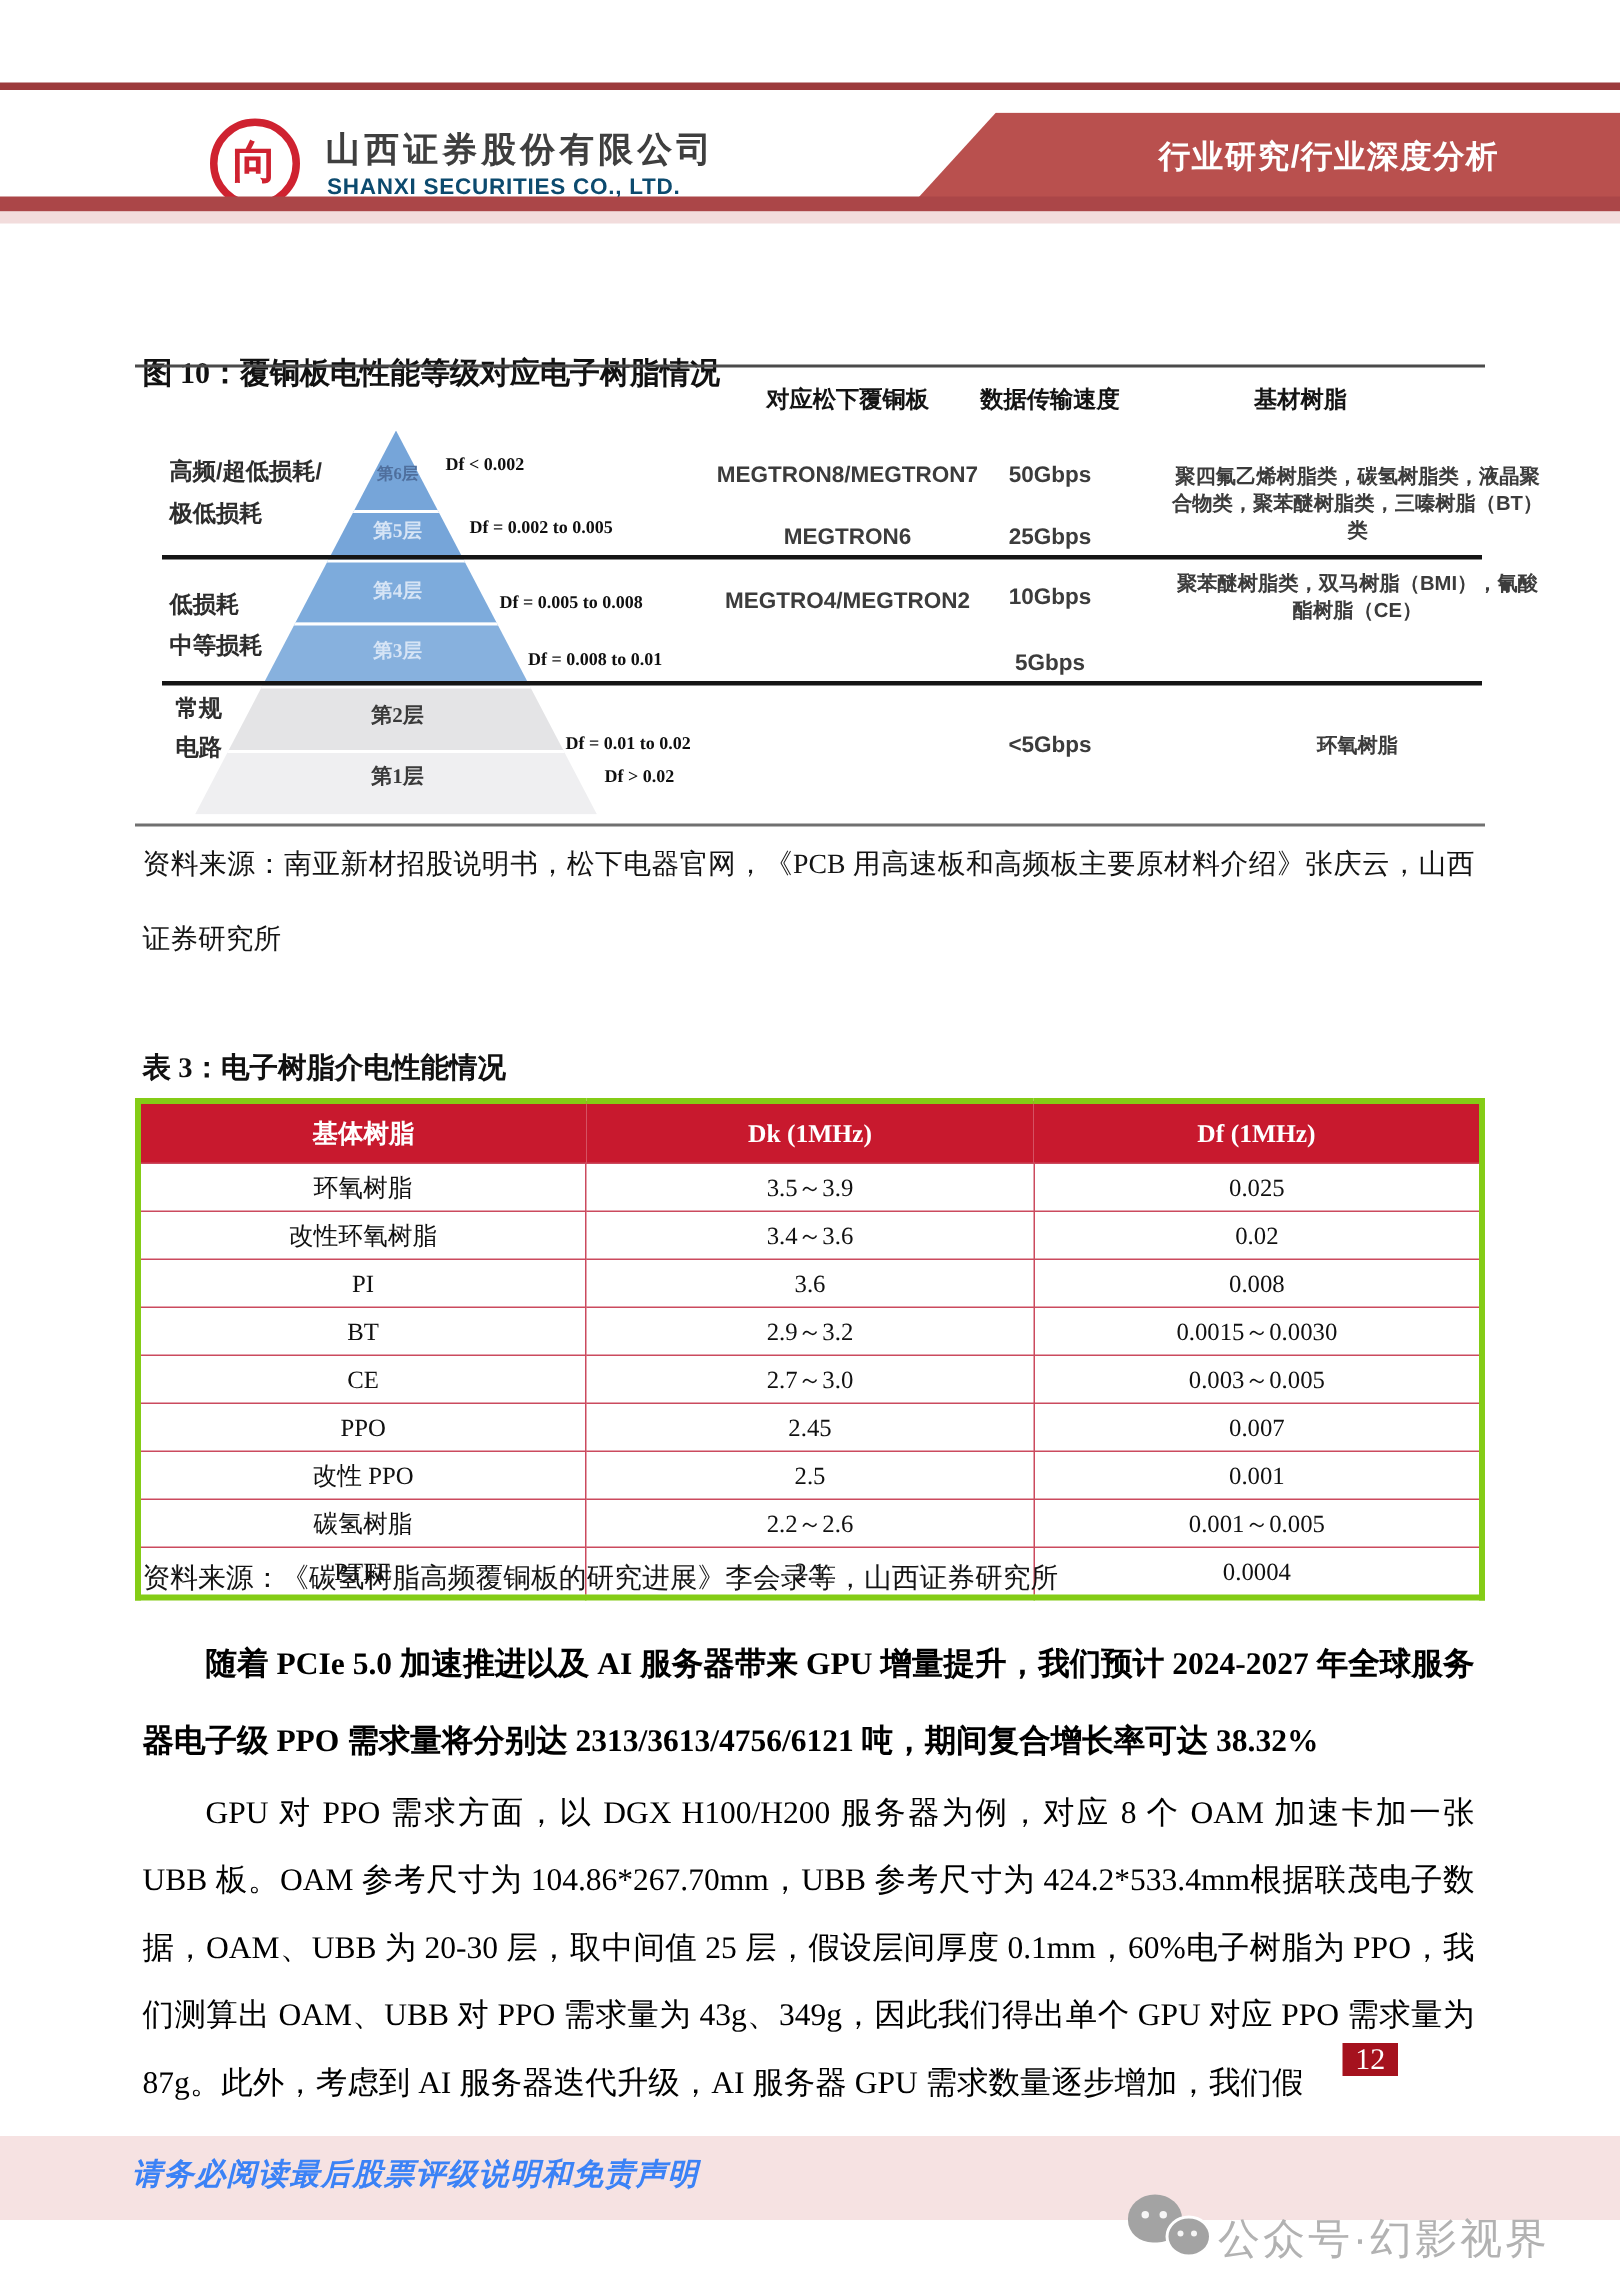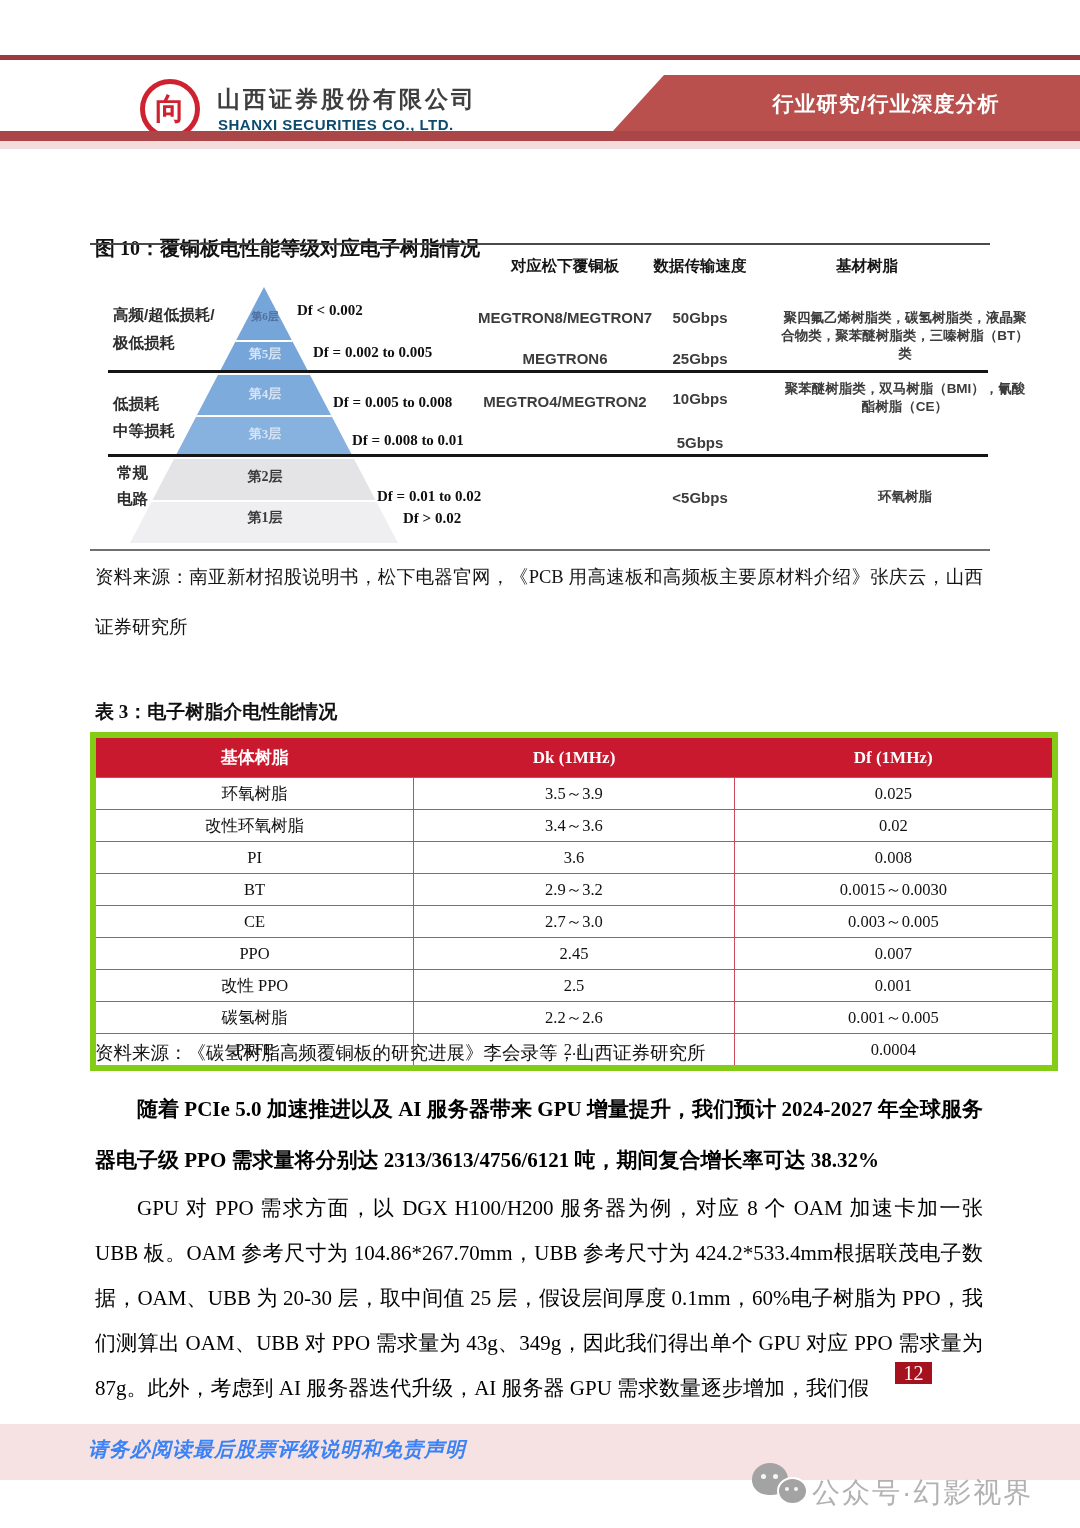--- a/index.html
+++ b/index.html
@@ -38,33 +38,33 @@
   .b1{top:213px;height:43px;background:#efeff1;border-top:2px solid #fff;}
 
   .tier-label{position:absolute;transform:translate(-50%,-50%);white-space:nowrap;z-index:6;}
   .tl-blue{color:#d6e4f5;font-size:13px;font-weight:bold;}
   .tl-top{color:#4f6f9d;font-size:11px;font-weight:bold;}
   .tl-gray{color:#3a3a3a;font-size:14px;font-weight:bold;}
 
   .hline{position:absolute;left:108px;width:880px;height:3px;background:#151515;z-index:5;}
 
   .cat{position:absolute;font-size:15.5px;font-weight:bold;color:#2d2d2d;line-height:28px;white-space:nowrap;}
-  .df{position:absolute;font-size:15px;font-weight:bold;color:#101010;white-space:nowrap;}
+  .df{position:absolute;font-size:12px;font-weight:bold;color:#101010;white-space:nowrap;}
 
   .dg{position:absolute;transform:translate(-50%,-50%);font-size:15px;color:#3c3c3c;font-weight:600;white-space:nowrap;
       font-family:"Liberation Sans","DejaVu Sans",sans-serif;}
   .resin{position:absolute;transform:translate(-50%,-50%);width:250px;text-align:center;font-size:13.5px;
          line-height:18px;color:#3c3c3c;font-weight:600;font-family:"Liberation Sans","DejaVu Sans",sans-serif;margin-left:39px;}
 
   .src{position:absolute;left:95px;width:888px;font-size:18.5px;color:#141414;line-height:50px;text-align:justify;}
 
   
   .tbl-title{position:absolute;left:95px;top:699px;font-size:19px;font-weight:bold;color:#111;}
-  table.resin-table{position:absolute;left:90px;top:732px;width:968px;border-collapse:collapse;table-layout:fixed;
-                    border:6px solid #84cc16;}
+  table.resin-table{position:absolute;left:90px;top:732px;width:900px;border-collapse:collapse;table-layout:fixed;
+                    border:4px solid #84cc16;}
   table.resin-table th{background:#c8192e;color:#fff;height:37px;font-weight:bold;font-size:17px;border:none;}
   table.resin-table td{height:29px;text-align:center;font-size:16.5px;color:#111;border:1px solid #cb4a5e;}
 
   
   .para{position:absolute;left:95px;width:888px;text-align:justify;color:#000;}
   .para1{top:1084px;font-size:21px;font-weight:bold;line-height:51px;text-indent:42px;}
   .para2{top:1186px;font-size:21px;line-height:45px;text-indent:42px;}
 
   
   .footer-band{position:absolute;left:0;top:1424px;width:100%;height:56px;background:#f6e2e2;}

